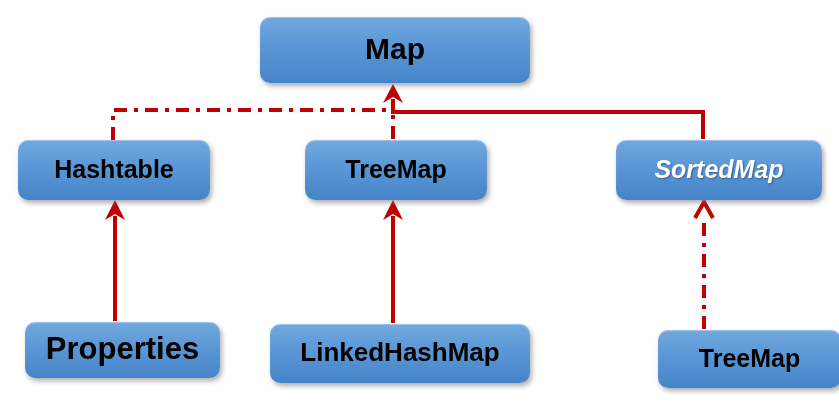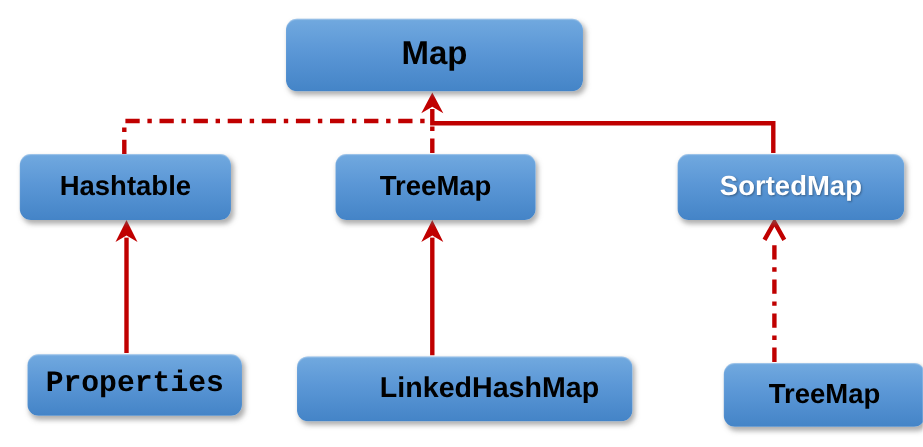--- a/index.html
+++ b/index.html
@@ -34,28 +34,29 @@
     font-weight: bold;
     color: #000000;
     letter-spacing: 0px;
   }
   .node .label {
     transform: translateY(-1px);
   }
   .node.light-text {
     color: #ffffff;
     text-shadow: 1px 1px 2px rgba(0,0,0,0.35);
+    font-style: italic;
   }
   
   #node-map           { left: 260px; top: 17px;  width: 270px; height: 66px; font-size: 30px; }
   #node-hashtable     { left: 18px;  top: 140px; width: 192px; height: 60px; font-size: 25px; }
   #node-hashmap       { left: 305px; top: 140px; width: 182px; height: 60px; font-size: 25px; }
   #node-sortedmap     { left: 616px; top: 140px; width: 206px; height: 60px; font-size: 25px; }
-  #node-properties    { left: 25px;  top: 322px; width: 195px; height: 56px; font-size: 27px; font-family: Liberation Mono, monospace; }
-  #node-linkedhashmap { left: 270px; top: 324px; width: 260px; height: 59px; font-size: 26px; padding-left: 45px; }
+  #node-properties    { left: 25px;  top: 322px; width: 195px; height: 56px; font-size: 31px; }
+  #node-linkedhashmap { left: 270px; top: 324px; width: 260px; height: 59px; font-size: 26px; }
   #node-treemap       { left: 615px; top: 330px; width: 183px; height: 58px; font-size: 25px; margin-left: 43px; }
 
   .edge-line {
     stroke: #c00000;
     stroke-width: 4;
     fill: none;
     stroke-linecap: butt;
     stroke-linejoin: miter;
   }
   .edge-line.dashdot {

